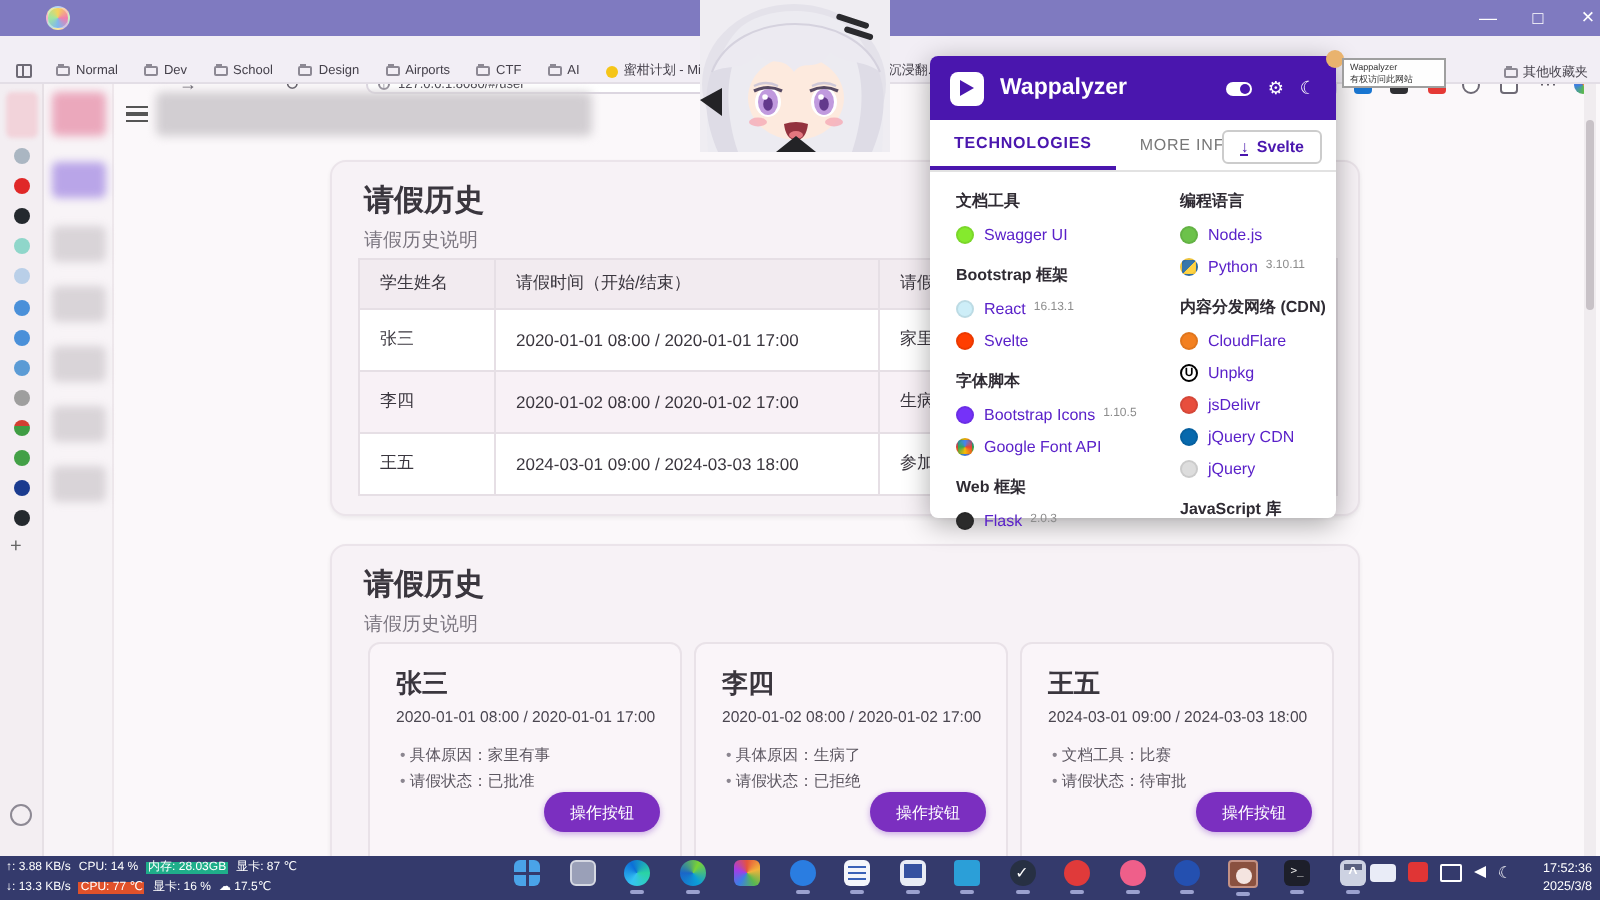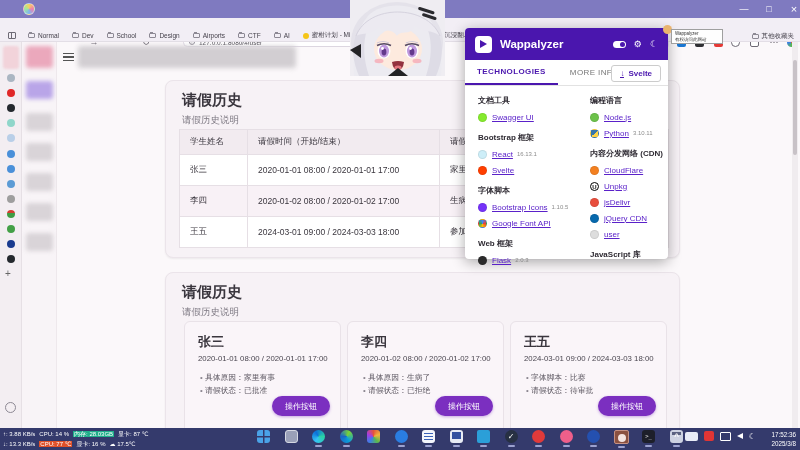--- a/index.html
+++ b/index.html
@@ -99,21 +99,21 @@
   .wtab.idle { color:#777; }
   #wexport { position:absolute; right:7px; top:37px; height:17px; display:flex; align-items:center; gap:4px;
     background:#fff; border:1px solid #ccc; border-radius:3px; padding:0 8px; color:#4a16ae; font-size:8px; font-weight:bold; cursor:pointer; }
   #wexport .dl { border-bottom:1px solid #4a16ae; line-height:7px; font-size:8px; }
   .wcol { position:absolute; top:60px; }
   #wcol1 { left:13px; width:92px; } #wcol2 { left:125px; width:88px; }
   .wsec-title { font-size:8px; font-weight:bold; color:#2f2b33; margin:7px 0 3px; white-space:nowrap; }
   .titem { display:flex; align-items:center; height:16px; white-space:nowrap; }
   .ticon { width:9px; height:9px; border-radius:50%; margin-right:5px; flex:none; border:1px solid #00000014;
     color:#fff; font-size:6px; line-height:9px; text-align:center; font-weight:bold; }
-  .tlink { font-size:8px; color:#5a21c9; text-decoration:underline; cursor:pointer; }
+  .tlink { font-size:8px; color:#5a21c9; cursor:pointer; }
   .tver { font-size:6px; color:#8c8c8c; margin-left:4px; }
   .ic-swagger{background:#85ea2d;} .ic-react{background:#cdeef8;} .ic-svelte{background:#ff3e00;}
   .ic-bsicons{background:#7532f9;} .ic-gfonts{background:conic-gradient(#4285f4,#ea4335,#fbbc05,#34a853,#4285f4);}
   .ic-flask{background:#2b2b2b;} .ic-node{background:#6cc24a;}
   .ic-python{background:linear-gradient(135deg,#3776ab 50%,#ffd343 50%);}
   .ic-cloudflare{background:#f38020;} .ic-unpkg{background:#fff;color:#000;border:1px solid #000;}
   .ic-jsdelivr{background:#e84e3d;} .ic-jquery{background:#0769ad;} .ic-cdnjs{background:#dddddd;color:#b3562c;}
 
   
   #ext-bubble { left:663px; top:25px; width:9px; height:9px; border-radius:50%; background:#e9b36e; z-index:31; }
@@ -326,21 +326,21 @@
     <div class="leavecard" style="left:181px">
       <div class="lc-name">李四</div>
       <div class="lc-time">2020-01-02 08:00 / 2020-01-02 17:00</div>
       <div class="lc-li" style="top:50px">具体原因：生病了</div>
       <div class="lc-li" style="top:63px">请假状态：已拒绝</div>
       <button class="lc-btn">操作按钮</button>
     </div>
     <div class="leavecard" style="left:344px">
       <div class="lc-name">王五</div>
       <div class="lc-time">2024-03-01 09:00 / 2024-03-03 18:00</div>
-      <div class="lc-li" style="top:50px">字体脚本：比赛</div>
+      <div class="lc-li" style="top:50px">文档工具：比赛</div>
       <div class="lc-li" style="top:63px">请假状态：待审批</div>
       <button class="lc-btn">操作按钮</button>
     </div>
   </div>
 
   <div class="abs" id="wpop">
     <div id="whead">
       <span id="wlogo"></span>
       <span id="wtitle">Wappalyzer</span>
       <span id="wtoggle"></span>
@@ -413,21 +413,21 @@
       <div class="titem">
           <span class="ticon ic-jsdelivr"></span>
           <span class="tlink">jsDelivr</span>
         </div>
       <div class="titem">
           <span class="ticon ic-jquery"></span>
           <span class="tlink">jQuery CDN</span>
         </div>
       <div class="titem">
           <span class="ticon ic-cdnjs"></span>
-          <span class="tlink">user</span>
+          <span class="tlink">jQuery</span>
         </div>
       <div class="wsec-title">JavaScript 库</div>
     </div>
   </div>
 
   <div class="abs" id="ext-bubble"></div>
   <div class="abs" id="wtooltip">
     <div>Wappalyzer</div>
     <div>有权访问此网站</div>
   </div>

